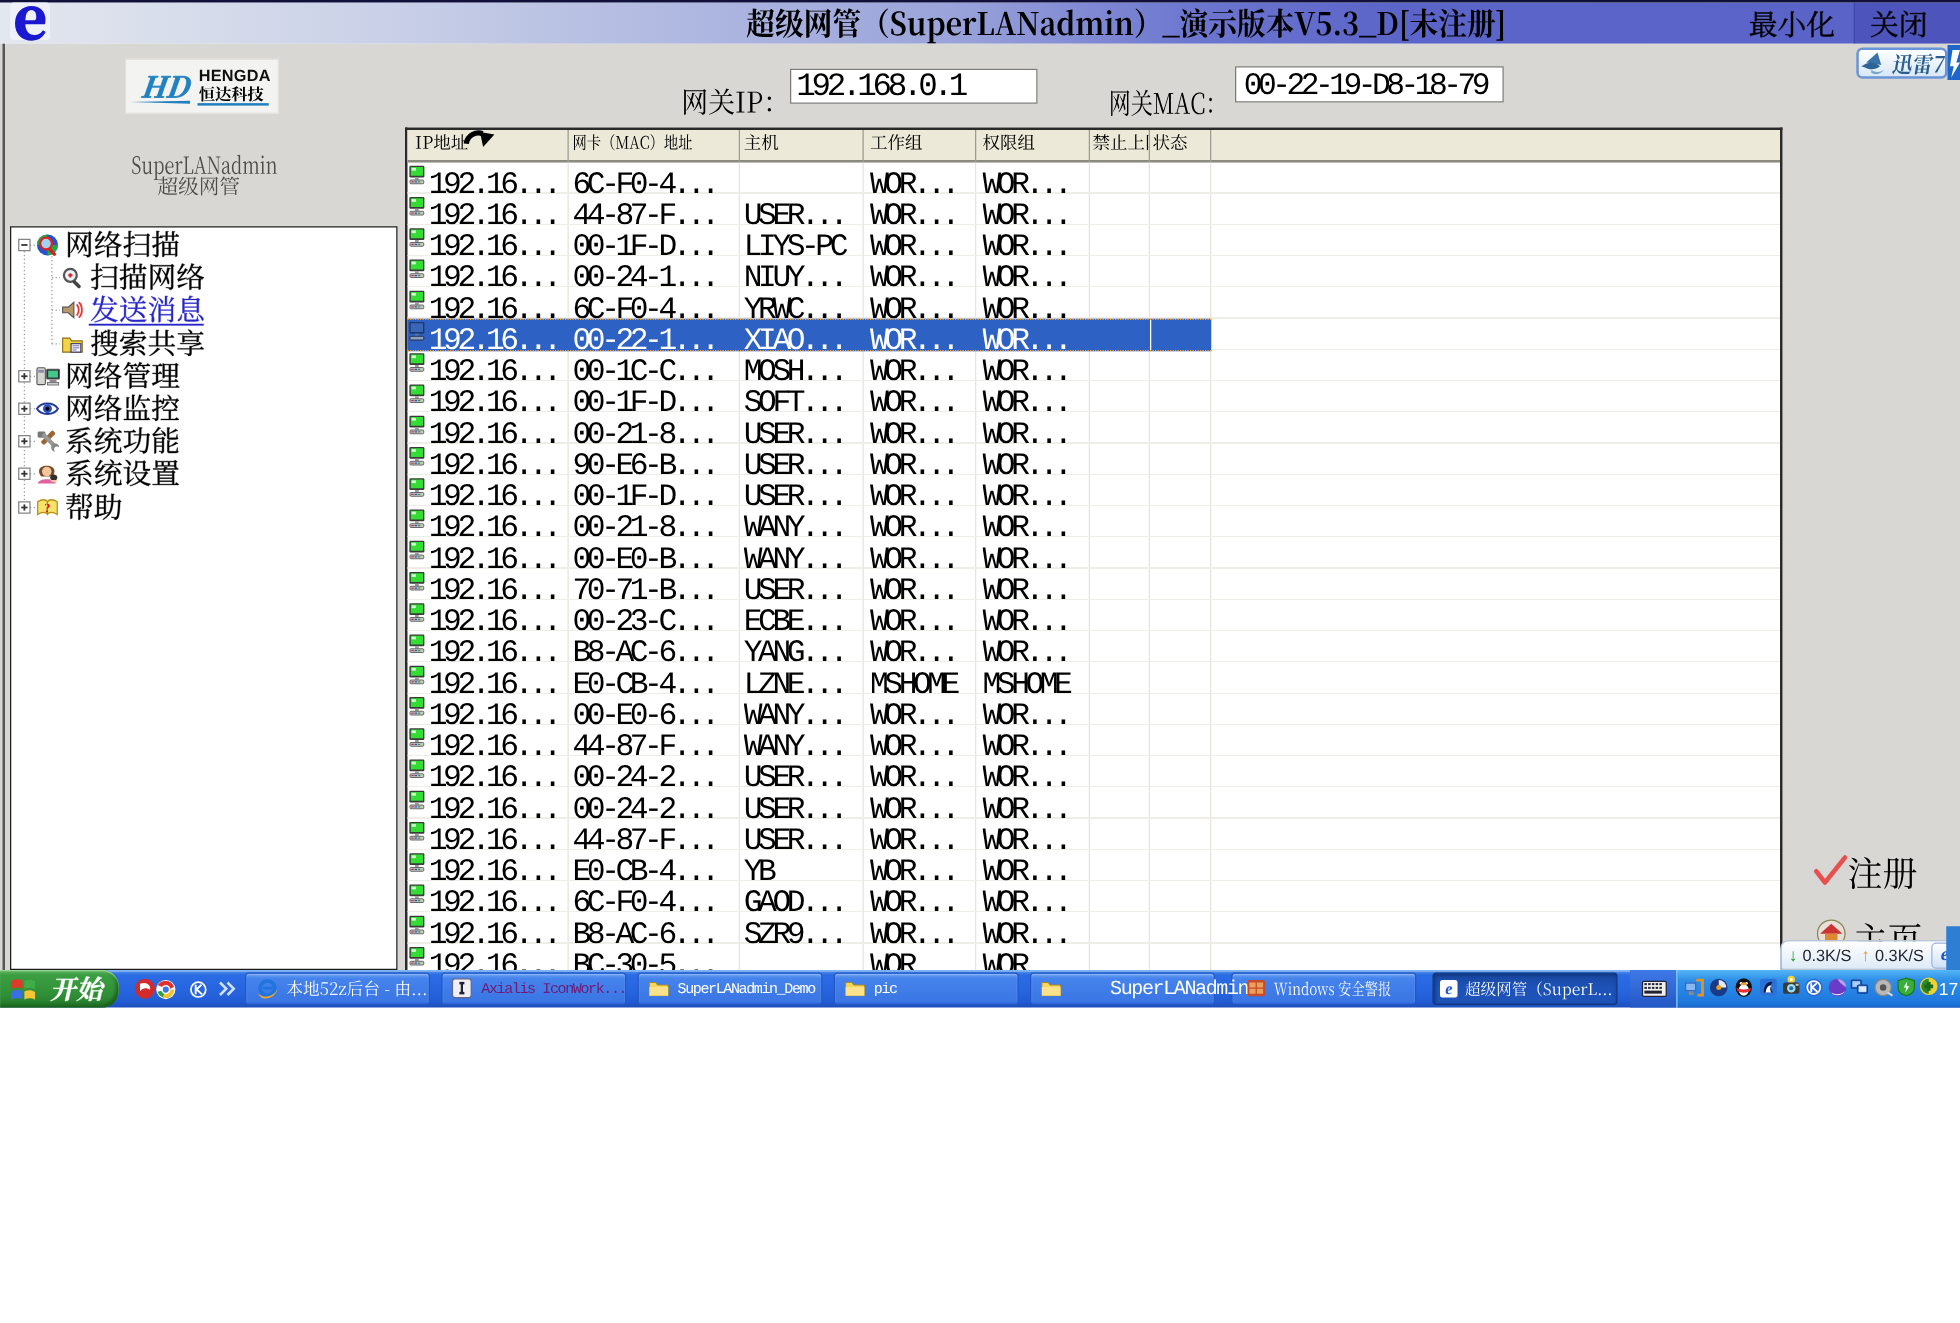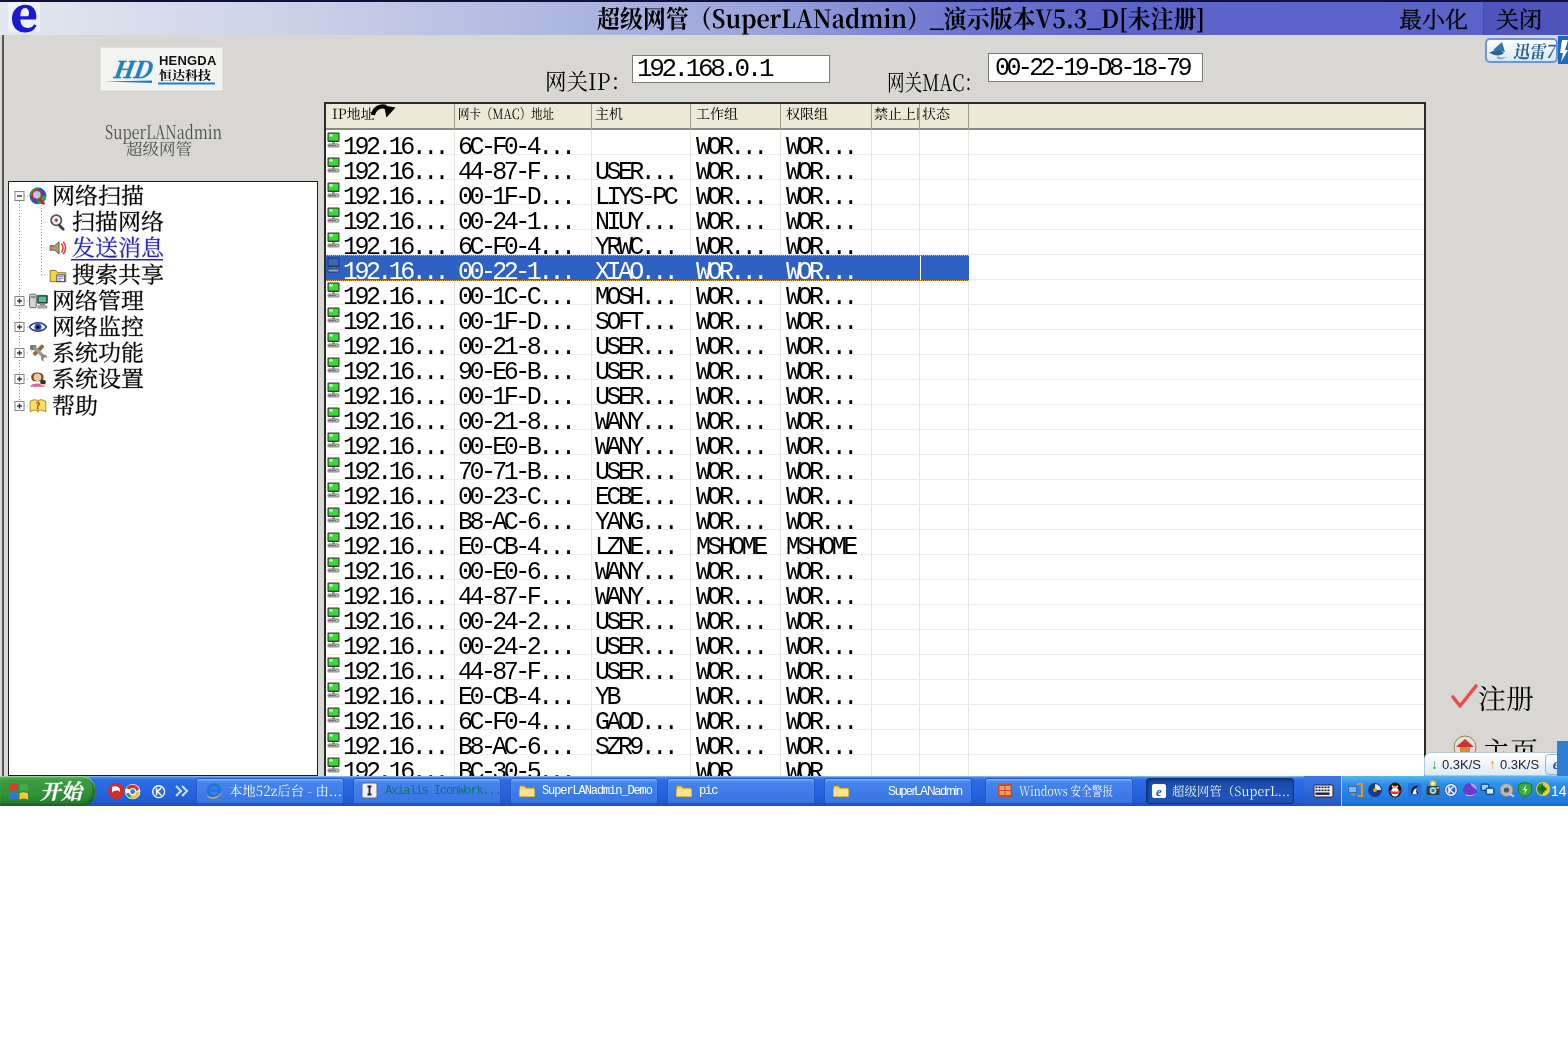--- a/index.html
+++ b/index.html
@@ -55,25 +55,25 @@
     <div style="position:absolute;left:0px;top:0px;width:95px;height:30px;background:linear-gradient(180deg,#5fb45f 0px,#3c9e42 4px,#2f8f36 20px,#237728 30px);border-radius:0 13px 13px 0;box-shadow:inset 0 1px 1px #9fd89f,inset -2px -2px 3px #1a5f1e"></div>
     <div style="position:absolute;left:196px;top:2px;width:148px;height:26px;background:linear-gradient(180deg,#6aa0f4 0px,#4583ec 4px,#3a76e4 22px,#2f68d8 26px);box-shadow:inset 0 1px 1px #8fb8f8;border:1px solid #2458c8;border-radius:3px;box-sizing:border-box"></div>
     <div style="position:absolute;left:353px;top:2px;width:148px;height:26px;background:linear-gradient(180deg,#6aa0f4 0px,#4583ec 4px,#3a76e4 22px,#2f68d8 26px);box-shadow:inset 0 1px 1px #8fb8f8;border:1px solid #2458c8;border-radius:3px;box-sizing:border-box"></div>
     <div style="position:absolute;left:510px;top:2px;width:148px;height:26px;background:linear-gradient(180deg,#6aa0f4 0px,#4583ec 4px,#3a76e4 22px,#2f68d8 26px);box-shadow:inset 0 1px 1px #8fb8f8;border:1px solid #2458c8;border-radius:3px;box-sizing:border-box"></div>
     <div style="position:absolute;left:667px;top:2px;width:148px;height:26px;background:linear-gradient(180deg,#6aa0f4 0px,#4583ec 4px,#3a76e4 22px,#2f68d8 26px);box-shadow:inset 0 1px 1px #8fb8f8;border:1px solid #2458c8;border-radius:3px;box-sizing:border-box"></div>
     <div style="position:absolute;left:824px;top:2px;width:148px;height:26px;background:linear-gradient(180deg,#6aa0f4 0px,#4583ec 4px,#3a76e4 22px,#2f68d8 26px);box-shadow:inset 0 1px 1px #8fb8f8;border:1px solid #2458c8;border-radius:3px;box-sizing:border-box"></div>
     <div style="position:absolute;left:985px;top:2px;width:148px;height:26px;background:linear-gradient(180deg,#6aa0f4 0px,#4583ec 4px,#3a76e4 22px,#2f68d8 26px);box-shadow:inset 0 1px 1px #8fb8f8;border:1px solid #2458c8;border-radius:3px;box-sizing:border-box"></div>
     <div style="position:absolute;left:1146px;top:2px;width:148px;height:26px;background:linear-gradient(180deg,#17479e,#1d52b8 45%,#1d52b8);box-shadow:inset 1px 1px 3px #0f3478;border:1px solid #0f3478;border-radius:3px;box-sizing:border-box"></div>
     <div style="position:absolute;left:1304px;top:0px;width:37px;height:30px;background:linear-gradient(180deg,#3e79e8,#2257c4)"></div>
     <div style="position:absolute;left:1341px;top:0px;width:227px;height:30px;background:linear-gradient(180deg,#55b5f5 0px,#2e8fe8 8px,#1e77dd 26px,#1a66c8 30px);border-left:1px solid #8fd2ff;box-sizing:border-box"></div>
-    <div style="position:absolute;left:385px;top:2px;width:114px;height:26px;font-family:'Liberation Mono',monospace;font-size:12px;letter-spacing:-1.1px;color:#0f766e;line-height:26px;white-space:pre;overflow:hidden">Axialis IconWork...</div>
+    <div style="position:absolute;left:385px;top:2px;width:114px;height:26px;font-family:'Liberation Mono',monospace;font-size:12px;letter-spacing:-1.1px;color:#701a75;line-height:26px;white-space:pre;overflow:hidden">Axialis IconWork...</div>
     <div style="position:absolute;left:542px;top:2px;width:114px;height:26px;font-family:'Liberation Mono',monospace;font-size:12px;letter-spacing:-1.1px;color:#fff;line-height:26px;white-space:pre;overflow:hidden">SuperLANadmin_Demo</div>
     <div style="position:absolute;left:699px;top:2px;width:114px;height:26px;font-family:'Liberation Mono',monospace;font-size:12px;letter-spacing:-1.1px;color:#fff;line-height:26px;white-space:pre;overflow:hidden">pic</div>
-    <div style="position:absolute;left:888px;top:2px;width:114px;height:26px;font-family:Liberation Sans, sans-serif;font-size:12px;letter-spacing:-1.1px;color:#fff;line-height:26px;white-space:pre;overflow:hidden">SuperLANadmin</div>
-    <div style="position:absolute;left:1551px;top:2px;width:17px;height:26px;font-family:'Liberation Sans',sans-serif;font-size:14px;color:#fff;line-height:26px">14</div>
+    <div style="position:absolute;left:888px;top:2px;width:114px;height:26px;font-family:Liberation Mono, monospace;font-size:16px;letter-spacing:-1.1px;color:#fff;line-height:26px;white-space:pre;overflow:hidden">SuperLANadmin</div>
+    <div style="position:absolute;left:1551px;top:2px;width:17px;height:26px;font-family:'Liberation Sans',sans-serif;font-size:14px;color:#fff;line-height:26px">17</div>
     <svg width="1568" height="30" viewBox="0 0 1568 30" style="position:absolute;left:0;top:0">
       <g transform="translate(9,6)">
         <path d="M0 3 C3 1 6 1 9 2.5 L9 9 C6 7.5 3 7.5 0 9.5 Z" fill="#e23a2a"></path>
         <path d="M10.5 2.8 C13.5 1.2 16.5 1.5 19 3 L19 9.3 C16.5 8 13.5 7.8 10.5 9.2 Z" fill="#3fae49"></path>
         <path d="M0 11.5 C3 9.5 6 9.5 9 11 L9 17.5 C6 16 3 16 0 18 Z" fill="#3a6fe8"></path>
         <path d="M10.5 11.2 C13.5 9.8 16.5 10 19 11.5 L19 17.8 C16.5 16.3 13.5 16.2 10.5 17.6 Z" fill="#f6c53a"></path>
       </g>
       <path d="M61 5.5L59.4 7.1L45.1 7.1L45.1 7.8L49.4 7.8L48.1 14L48 14.3L42.7 14.3L42.7 14.9L47.8 14.9C46.9 18.7 45.2 22 40.3 24.6L40.4 24.8C47.5 22.7 49.5 18.8 50.5 14.9L54.2 14.9L52 24.7L52.4 24.7C53.8 24.7 54.7 24.2 54.8 24L56.8 14.9L61.7 14.9C62 14.9 62.2 14.7 62.3 14.5C61.7 13.7 60.5 12.3 60.5 12.3L58.8 14.3L56.9 14.3L58.3 7.8L62.3 7.8C62.6 7.8 62.8 7.6 62.9 7.4C62.3 6.6 61 5.5 61 5.5ZM50.7 13.9L52 7.8L55.7 7.8L54.3 14.3L50.6 14.3ZM80 9L79.8 9.1C80.3 10 80.8 11.1 81.1 12.2C78.4 12.3 76 12.3 74.3 12.3C76.5 10.8 79.1 8.5 80.6 6.7C81 6.7 81.3 6.5 81.5 6.3L78.2 5.2C77.3 7.2 74.8 10.8 73.3 12C73.1 12.2 72.6 12.3 72.6 12.3L73 15.1C73.2 15 73.4 14.9 73.6 14.6C76.7 14 79.3 13.3 81.1 12.8C81.2 13.3 81.2 13.8 81.2 14.3C83.1 16.2 86.1 11.2 80 9ZM70.9 6.2C71.6 6.2 71.8 5.9 71.9 5.7L69 5.1C68.6 6.3 67.8 8.2 66.9 10.2L64.4 10.2L64.4 10.8L66.6 10.8C65.5 13.1 64.4 15.5 63.6 17C64.5 17.7 65.5 18.6 66.4 19.6C65 21.6 63.3 23.3 61.1 24.6L61.3 24.8C63.8 23.8 65.7 22.4 67.3 20.8C67.7 21.6 68.2 22.3 68.4 23C69.8 24.1 72.5 21.7 68.8 19C70.6 16.6 71.7 13.9 72.7 11.2C73.2 11.1 73.4 11 73.6 10.8L71.8 8.9L70.4 10.2L69.1 10.2C69.9 8.6 70.5 7.2 70.9 6.2ZM73.7 22.3L74.9 16.9L79.2 16.9L78 22.3ZM73 15.4L70.9 24.8L71.3 24.8C72.5 24.8 73.3 24.3 73.3 24.2L73.6 22.9L77.9 22.9L77.5 24.5L77.9 24.5C79.1 24.5 80 24.1 80 24L81.5 17.1C82 17 82.2 16.9 82.4 16.7L80.6 15L79.2 16.3L75.3 16.3ZM65.6 17.3C66.6 15.4 67.8 13 68.9 10.8L70.5 10.8C69.7 13.3 68.7 15.8 67.4 18.1C66.8 17.8 66.3 17.5 65.6 17.3Z" fill="#fff" stroke="#fff" stroke-width="0.4"></path>
       <circle cx="116" cy="15" r="8" fill="#d42a2a"></circle>
       <path d="M112 11 C117 9 121 12 120 16 C118 14 114 14 112 17 Z" fill="#fff"></path>

